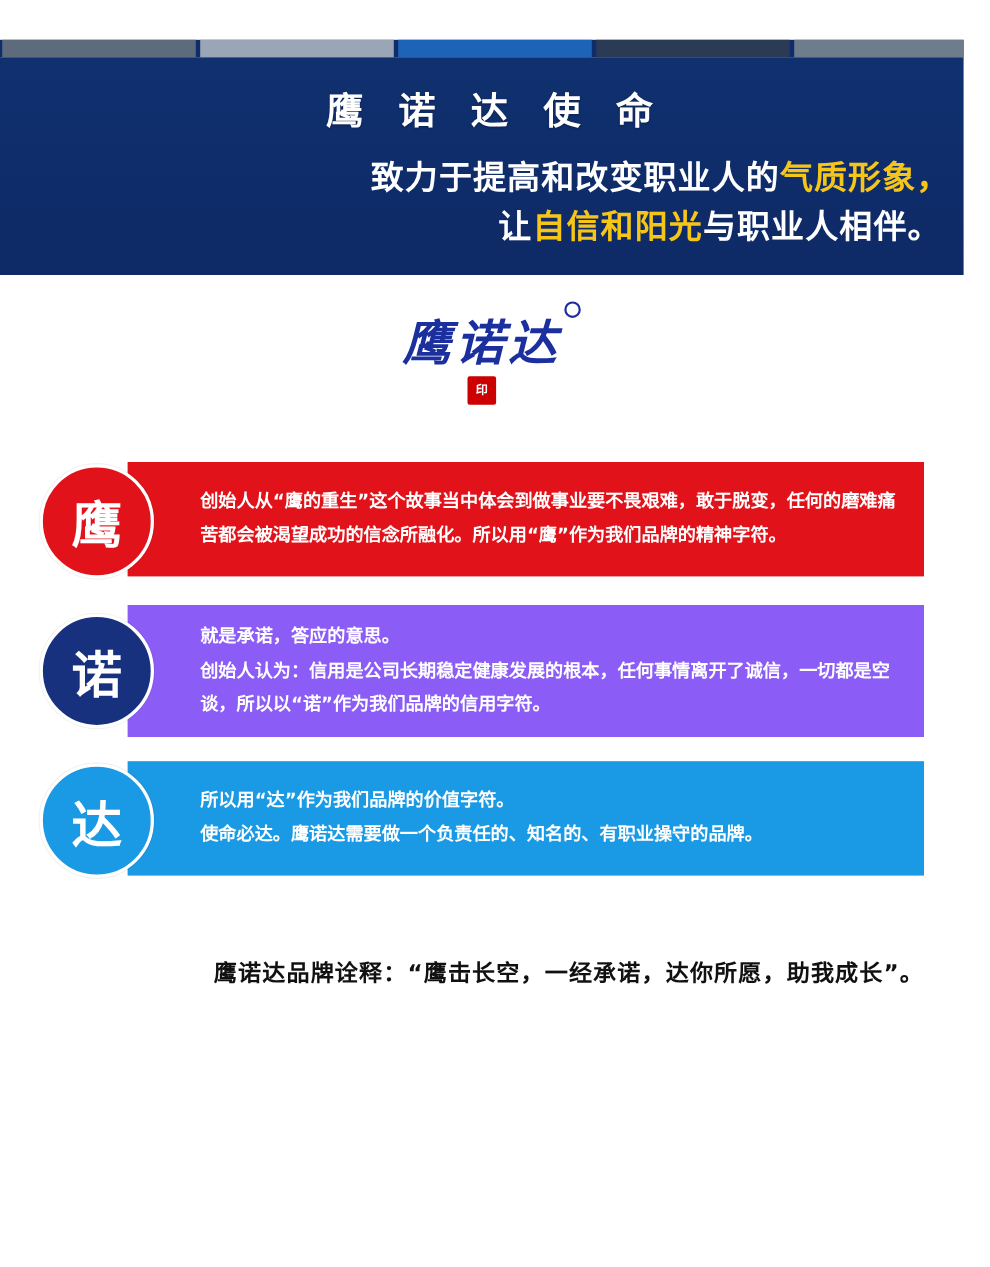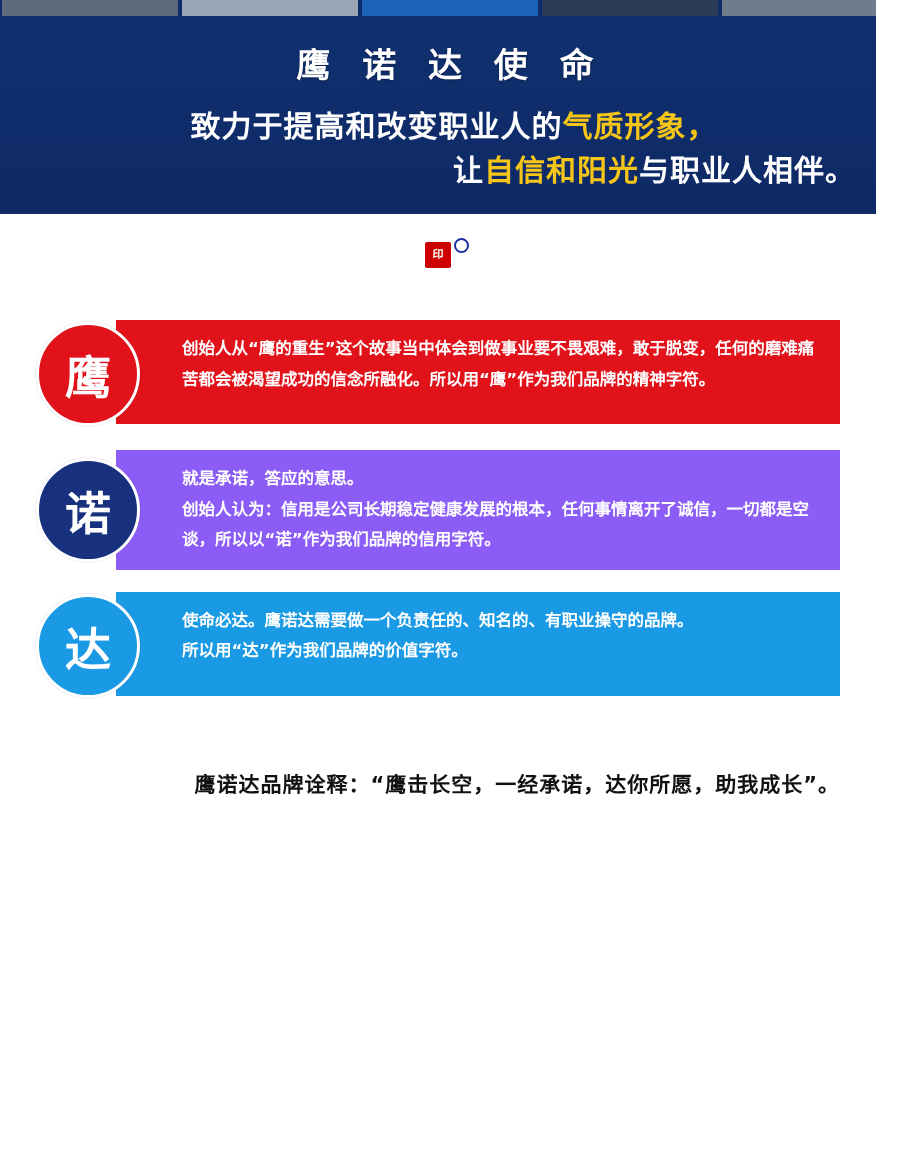--- a/index.html
+++ b/index.html
@@ -3,21 +3,21 @@
 <meta charset="utf-8">
 <title>鹰诺达使命</title>
 <style>
   html,body{margin:0;padding:0;}
   body{
     width:900px;
     background:#ffffff;
     font-family:"DejaVu Sans","Liberation Sans",sans-serif;
     color:#1a1a1a;
   }
-  .page{width:876px;position:relative;overflow:hidden;}
+  .page{width:876px;position:relative;overflow:hidden;margin-top:36px;}
 
   
   .photo-strip{
     height:16px;
     width:900px;
     display:flex;
     background:#0f2d6b;
   }
   .photo-cell{flex:1;margin:0 2px;}
   .photo-cell.c1{background:#5d6b7c;}
@@ -44,21 +44,21 @@
     text-shadow:0 1px 2px rgba(0,0,0,.3);
   }
   .banner-line{
     color:#ffffff;
     font-size:30px;
     font-weight:bold;
     line-height:1.45;
     letter-spacing:1px;
     padding:0 36px;
   }
-  .banner-line.l1{text-align:center;padding-left:44px;}
+  .banner-line.l1{text-align:right;padding-left:44px;}
   .banner-line.l2{text-align:right;padding-right:44px;}
   .hl{color:#f5c518;}
 
   
   .logo-wrap{
     text-align:center;
     padding:26px 0 18px 0;
   }
   .logo{
     display:inline-block;
@@ -129,21 +129,21 @@
   .block .body{
     margin-left:80px;
     min-height:104px;
     box-sizing:border-box;
     padding:14px 22px 14px 66px;
     color:#ffffff;
     font-size:16.5px;
     line-height:1.85;
     display:flex;
     flex-direction:column;
-    justify-content:flex-start;
+    justify-content:center;
     font-weight:600;
   }
   .block .body p{margin:0;}
   .b-red .badge{background:#e1121a;}
   .b-red .body{background:#e1121a;}
   .b-navy .badge{background:#17317f;}
   .b-navy .body{background:#8b5cf6;}
   .b-blue .badge{background:#1a9ae5;}
   .b-blue .body{background:#1a9ae5;}
 
@@ -175,20 +175,21 @@
     <div class="banner-line l1">
       <span>致力于提高和改变职业人的</span><span class="hl">气质形象，</span>
     </div>
     <div class="banner-line l2">
       <span>让</span><span class="hl">自信和阳光</span><span>与职业人相伴。</span>
     </div>
   </div>
 
   <div class="logo-wrap">
     <div class="logo">
+      <span>鹰诺达</span>
       <span class="dot"></span>
       <span class="logo-seal">印</span>
     </div>
   </div>
 
 
   <div class="blocks">
 
     <div class="block b-red">
       <div class="badge">鹰</div>
@@ -201,22 +202,22 @@
       <div class="badge">诺</div>
       <div class="body">
         <p>就是承诺，答应的意思。</p>
         <p>创始人认为：信用是公司长期稳定健康发展的根本，任何事情离开了诚信，一切都是空谈，所以以“诺”作为我们品牌的信用字符。</p>
       </div>
     </div>
 
     <div class="block b-blue">
       <div class="badge">达</div>
       <div class="body">
+        <p>所以用“达”作为我们品牌的价值字符。</p>
         <p>使命必达。鹰诺达需要做一个负责任的、知名的、有职业操守的品牌。</p>
-        <p>所以用“达”作为我们品牌的价值字符。</p>
       </div>
     </div>
 
   </div>
 
   <div class="footer-line">鹰诺达品牌诠释：“鹰击长空，一经承诺，达你所愿，助我成长”。</div>
 
 </div>
 
 </body></html>

